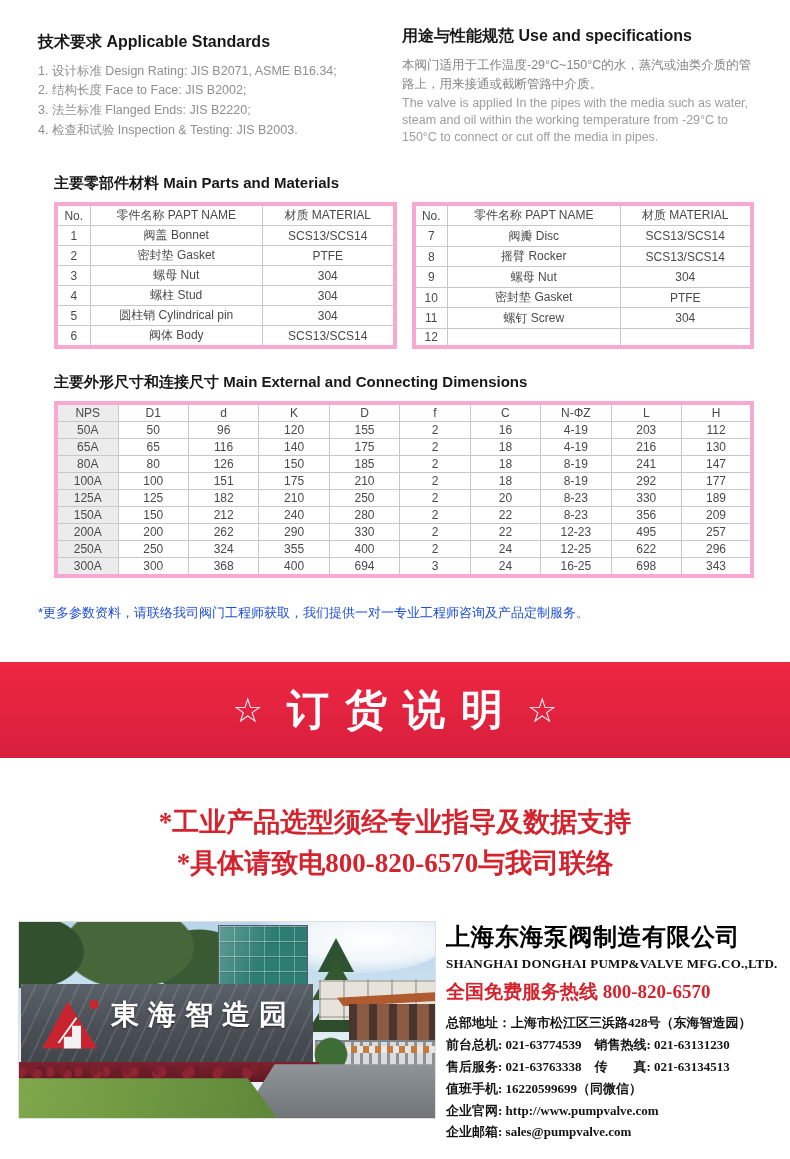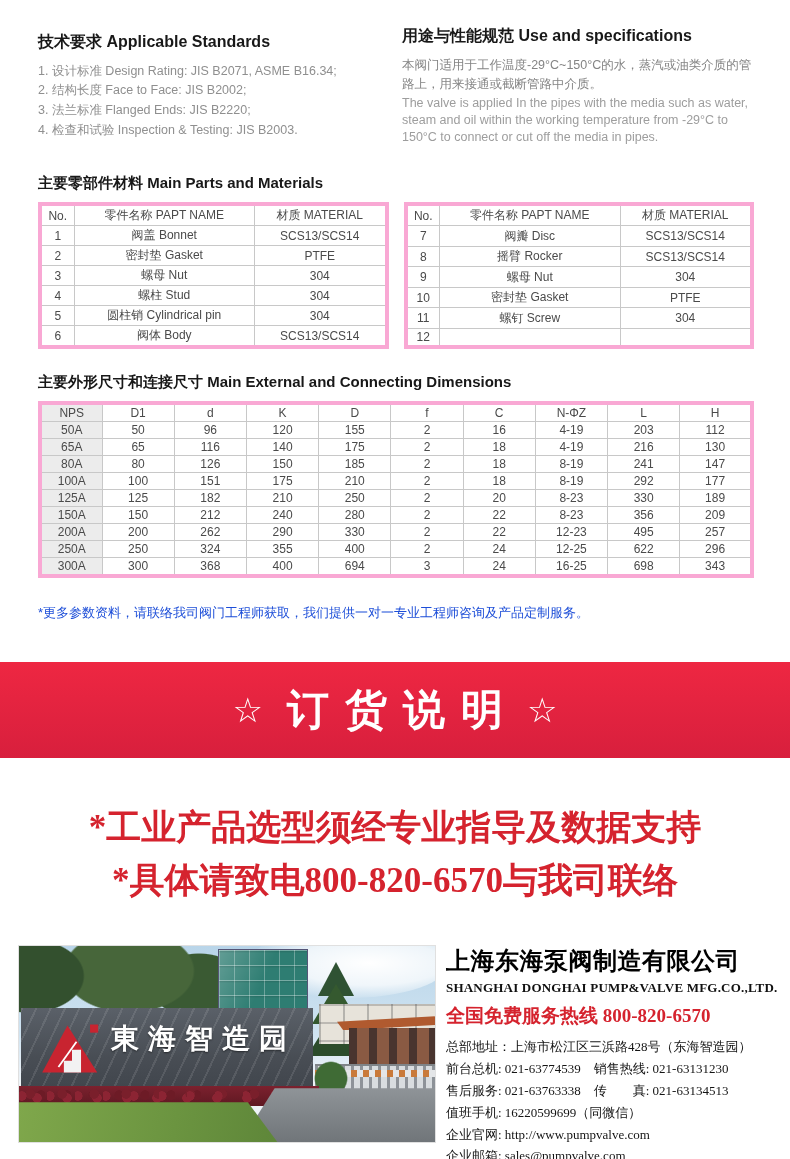--- a/index.html
+++ b/index.html
@@ -16,21 +16,21 @@
   
   .top-cols{display:flex;padding:26px 36px 0 38px;gap:18px;align-items:center;}
   .top-col-left{width:346px;flex:none;}
   .top-col-right{flex:1;}
   .h-big{font-size:16px;font-weight:bold;color:#181818;margin:0 0 9px 0;}
   .std-item{font-size:12.5px;color:#8f8f8f;line-height:1.58;}
   .use-cn{font-size:12.5px;color:#848484;line-height:1.5;margin-bottom:1px;}
   .use-en{font-size:12.5px;color:#9d9d9d;line-height:1.38;}
   
   .sec-title{font-size:15px;font-weight:bold;color:#181818;margin:0 0 9px 0;}
-  .section{padding:0 36px 0 38px;}
+  .section{padding:0 36px 0 54px;}
   .sec-parts{margin-top:28px;}
   .sec-dims{margin-top:24px;}
   
   table{border-collapse:collapse;width:100%;font-size:12px;color:#4a4a4a;table-layout:fixed;}
   th,td{border:1px solid #c8c8c8;text-align:center;padding:1px 3px;height:17px;font-weight:normal;overflow:hidden;white-space:nowrap;}
   table{border:4px solid #f9a8d4;}
   .parts-tables{display:flex;gap:15px;}
   .parts-tables table{flex:1;}
   .parts-tables col.c-no{width:34px;}
   .parts-tables col.c-mat{width:132px;}
@@ -43,21 +43,21 @@
     margin-top:40px;height:96px;width:100%;
     background:linear-gradient(180deg,var(--banner-top) 0%,var(--banner-bottom) 100%);
     display:flex;align-items:center;justify-content:center;color:#fff;
   }
   .banner .star{font-size:34px;font-weight:bold;margin:0 24px;}
   .banner .btxt{font-size:42px;font-weight:bold;letter-spacing:16px;margin-right:-16px;}
   
   .red-notes{margin-top:44px;text-align:center;}
   .red-note{
     font-family:"Liberation Serif","DejaVu Serif",serif;
-    font-size:35px;font-weight:bold;color:var(--accent-red);line-height:1.5;
+    font-size:27px;font-weight:bold;color:var(--accent-red);line-height:1.5;
   }
   
   .footer{display:flex;margin-top:38px;padding:0 10px 0 18px;gap:10px;}
   .photo{
     width:418px;height:198px;flex:none;position:relative;overflow:hidden;
     border:1px solid #e0e0e0;background:linear-gradient(180deg,#b9d5e9 0%,#cfe3f1 45%,#e6eff6 62%,#eef3f7 70%);
   }
   .ph{position:absolute;}
   .cloud{left:230px;top:-18px;width:200px;height:70px;border-radius:50%;
     background:radial-gradient(ellipse at 60% 50%,#ffffff 0%,rgba(255,255,255,.75) 45%,rgba(255,255,255,0) 75%);}
@@ -113,21 +113,21 @@
   .lawn{left:0;top:156px;width:260px;height:42px;
     background:linear-gradient(100deg,#7fa74b 0%,#6b9440 60%,#5e8639 100%);
     clip-path:polygon(0 0,88% 0,100% 100%,0 100%);}
   
   .info{flex:1;padding-top:0;font-family:"Liberation Serif","DejaVu Serif",serif;}
   .company-cn{font-family:"Liberation Sans","DejaVu Sans",sans-serif;
     font-size:24px;font-weight:bold;color:#000;letter-spacing:0.5px;white-space:nowrap;}
   .company-en{font-size:13px;font-weight:bold;color:#111;margin-top:3px;letter-spacing:0.2px;white-space:nowrap;}
   .hotline{font-size:19px;font-weight:bold;color:var(--accent-red);margin-top:7px;white-space:nowrap;}
   .contact-lines{margin-top:7px;}
-  .contact-line{font-size:13px;font-weight:normal;color:#141414;line-height:1.68;white-space:nowrap;}
+  .contact-line{font-size:13px;font-weight:bold;color:#141414;line-height:1.68;white-space:nowrap;}
 </style>
 </head>
 <body>
 
 <div class="page">
 
   <div class="top-cols">
     <div class="top-col-left">
       <h1 class="h-big">技术要求 Applicable Standards</h1>
       <div>

